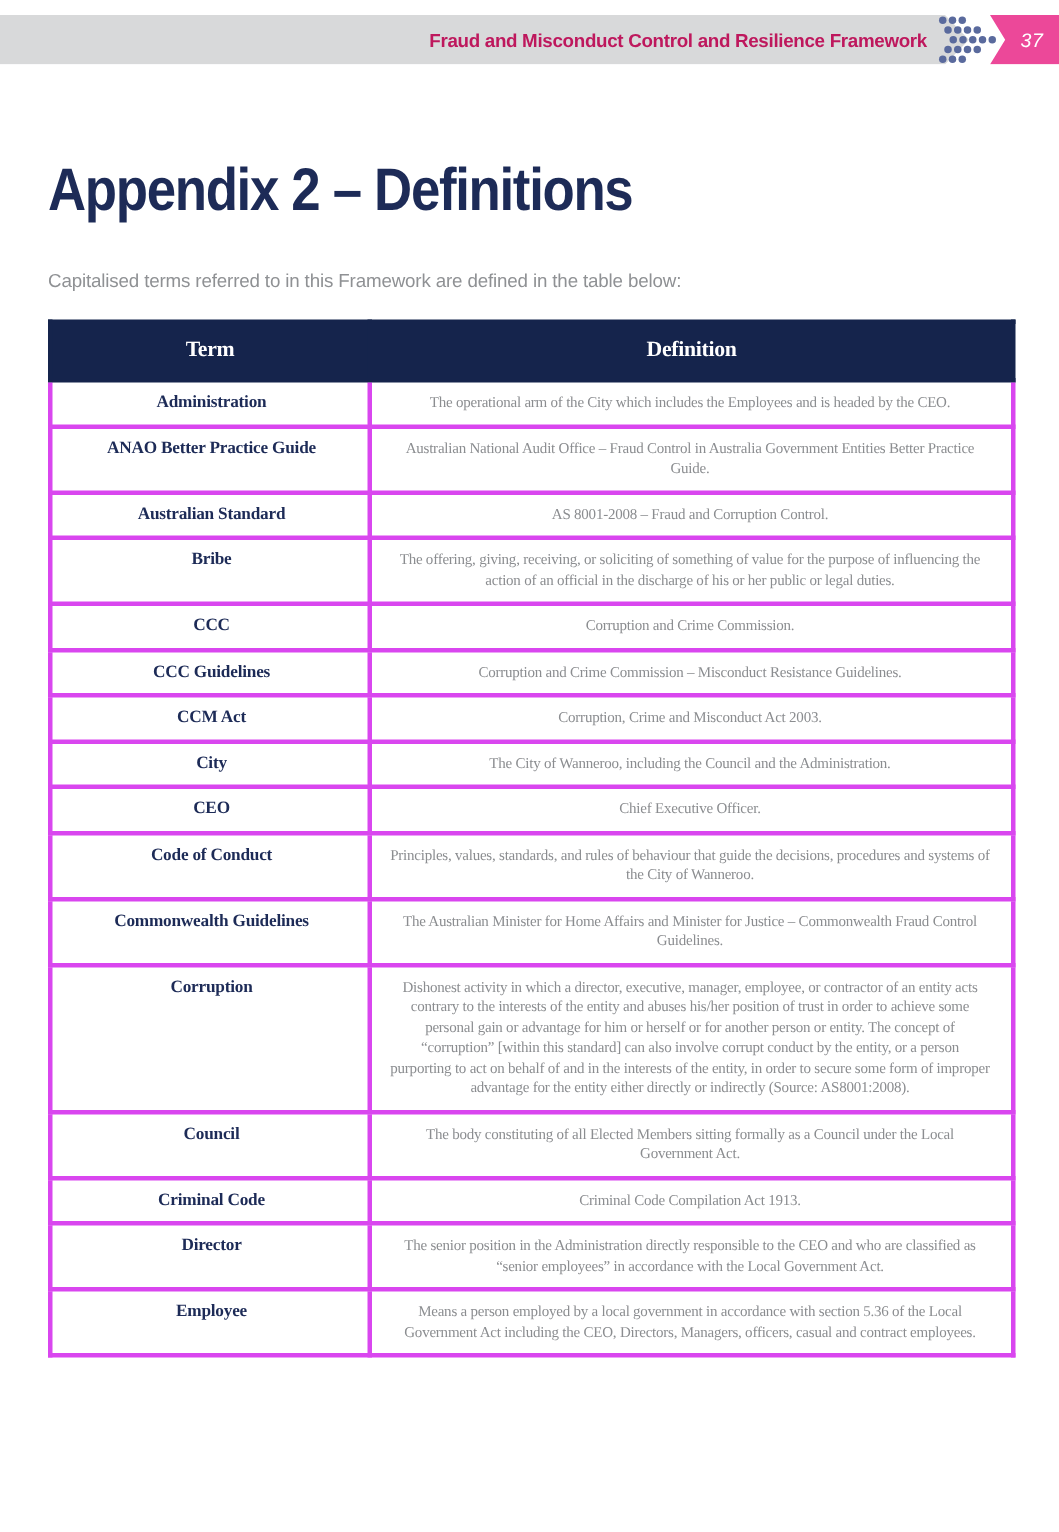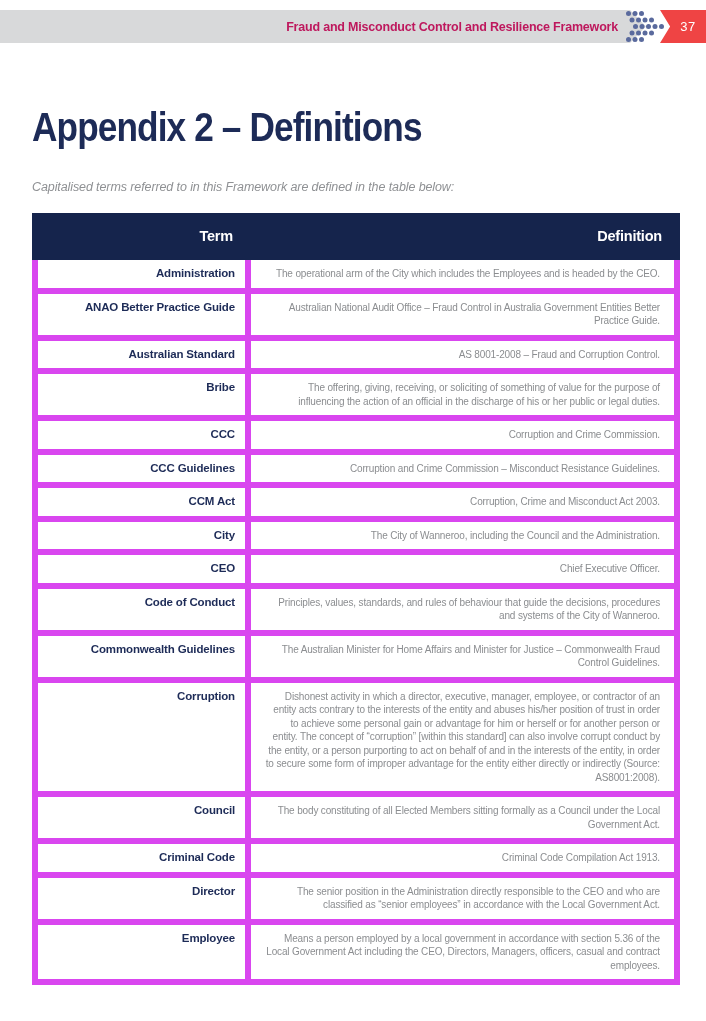--- a/index.html
+++ b/index.html
@@ -33,26 +33,27 @@
   }
   .dots-arrow {
     position: absolute;
     top: 10px; left: 625px;
     width: 42px; height: 33px;
   }
   .page-chevron {
     position: absolute;
     top: 10px; left: 660px;
     width: 46px; height: 33px;
-    background: #ef4444;
+    background: #ec4899;
     clip-path: polygon(0 0, 100% 0, 100% 100%, 0 100%, 22% 50%);
     display: flex;
     align-items: center;
     justify-content: center;
     padding-left: 10px;
+    font-style: italic;
   }
   .page-number {
     color: #ffffff;
     font-size: 13px;
     letter-spacing: 0.5px;
   }
 
   
   .content { position: absolute; top: 43px; left: 0; width: 706px; padding: 12px 32px; }
 
@@ -66,34 +67,34 @@
     transform-origin: left center;
     white-space: nowrap;
     line-height: 1.1;
   }
 
   .intro-text {
     margin-top: 31px;
     font-size: 12.5px;
     color: #8f9194;
     letter-spacing: -0.1px;
-    font-style: italic;
   }
 
   
   table.definitions {
     margin-top: 19px;
     width: 642px;
     border-collapse: collapse;
     table-layout: fixed;
   }
   table.definitions th, table.definitions td {
-    border: 6px solid #d946ef;
+    border: 3px solid #d946ef;
     vertical-align: top;
-    text-align: right;
+    text-align: center;
+    font-family: Liberation Serif, serif;
   }
   table.definitions th {
     background: #15244c;
     border-color: #15244c;
     color: #ffffff;
     font-size: 14.5px;
     font-weight: bold;
     padding: 9px 12px 10px 12px;
     letter-spacing: -0.2px;
   }

